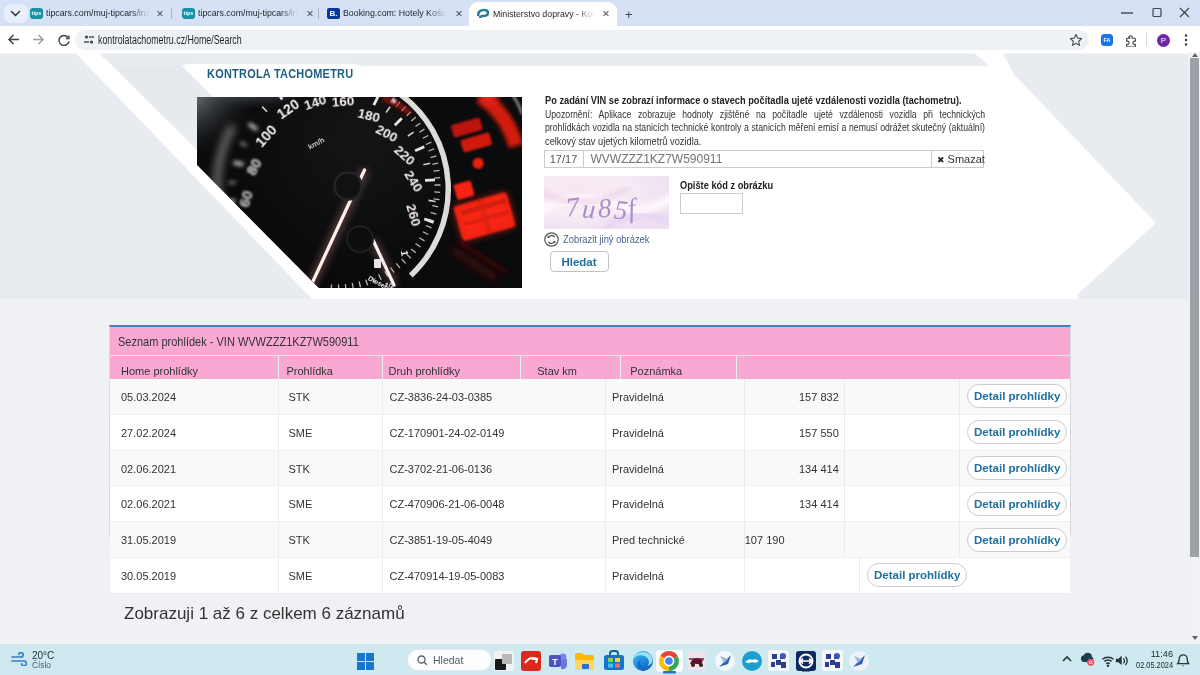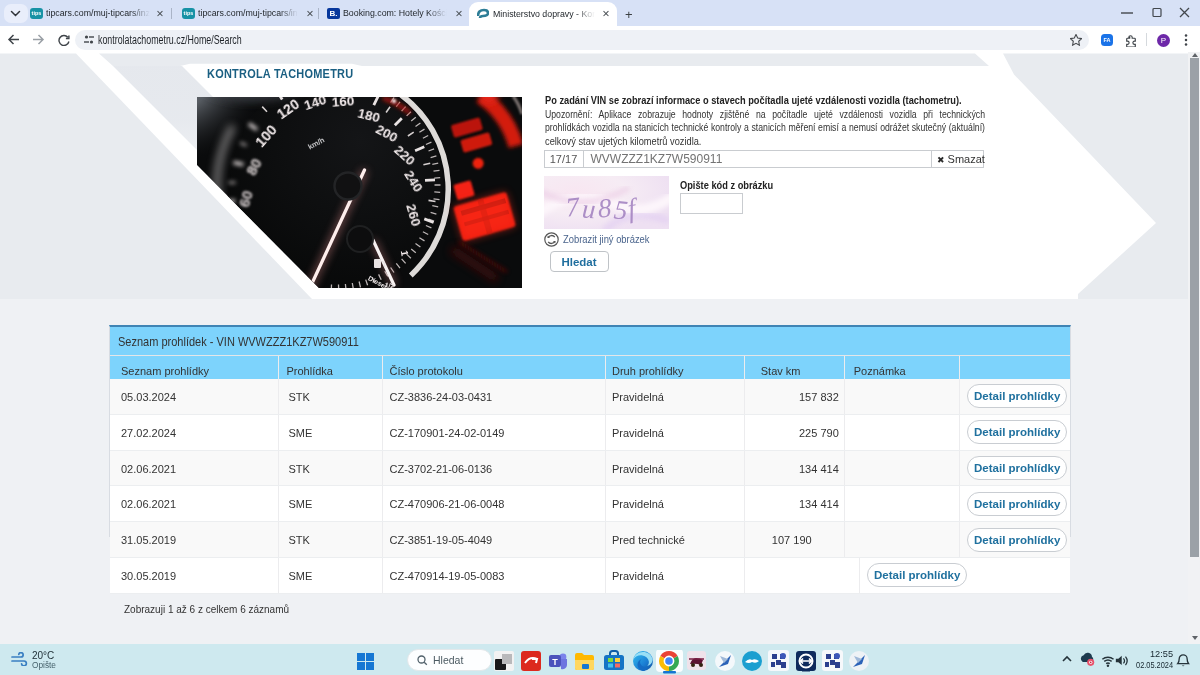--- a/index.html
+++ b/index.html
@@ -14,21 +14,21 @@
 .tabx{color:#4a5055;font-size:9.5px}
 .sep{width:1px;height:11px;background:#aab4c7;top:8px}
 #activetab{left:469px;top:2px;width:148px;height:24px;background:#fff;border-radius:9px 9px 0 0}
 .favsq{width:13px;height:11px;border-radius:3px;color:#fff;font-size:5.5px;font-weight:bold;text-align:center;line-height:11px}
 #urlpill{left:75px;top:29.5px;width:1014px;height:20px;border-radius:10px;background:#eef1f6}
 
 #page{left:0;top:52px;width:1200px;height:592px;background:#fff;overflow:hidden}
 .gray{background:#e8ebef}
 #lowbg{left:0;top:247px;width:1200px;height:345px;background:#eff1f4}
 
-#panel{left:109px;top:273px;width:962px;height:212px;background:#7dd3fc;border:1px solid #d8dce2;border-top:2px solid #3f84b4}
+#panel{left:109px;top:273px;width:962px;height:212px;background:#f9a8d4;border:1px solid #d8dce2;border-top:2px solid #3f84b4}
 .hcell{font-size:11px;color:#333}
 .trow{display:flex;width:960px;height:35.8px;border-bottom:1px solid #eceef0}
 .tcell{font-size:11px;color:#333;padding:12px 0 0 11px;overflow:hidden;border-right:1px solid #ececee;height:100%}
 .dbtn{width:100px;height:24px;background:#fff;border:1px solid #c9cdd2;border-radius:12px;color:#20719f;font-weight:bold;font-size:11.5px;text-align:center;line-height:22px}
 
 .blue{color:#1a5f82}
 .pline{font-size:10.9px;color:#333;line-height:13.4px;width:551px;text-align:justify;text-align-last:justify;transform:scaleX(.7985);transform-origin:0 0}
 .ptext2{font-size:10.9px;color:#333;line-height:13.4px;transform:scaleX(.85);transform-origin:0 0;white-space:nowrap}
 
 #taskbar{left:0;top:644px;width:1200px;height:31px;background:#cee9ef}
@@ -230,46 +230,45 @@
 <circle cx="7.5" cy="7.5" r="6.7" fill="none" stroke="#555" stroke-width="1.2"></circle>
 <path d="M10.8 5.2A4 4 0 0 0 4 5.8M4.2 9.8A4 4 0 0 0 11 9.2" stroke="#555" stroke-width="1.4" fill="none"></path>
 <path d="M3.6 3.6v2.4h2.4M11.4 11.4V9h-2.4" fill="#555" stroke="none"></path>
 </svg>
 <div class="abs" style="left:563px;top:181px;font-size:11.3px;color:#4a648c;transform:scaleX(.83);transform-origin:0 0;white-space:nowrap">Zobrazit jiný obrázek</div>
 <div class="abs" style="left:549.5px;top:198.5px;width:59px;height:21.5px;border:1px solid #bfc3c7;border-radius:4px;background:#fff;color:#1f6e9e;font-weight:bold;font-size:11.5px;text-align:center;line-height:20px">Hledat</div>
 
 <div class="abs" id="panel">
 <div class="abs" style="left:8px;top:7px;font-size:12.8px;color:#333;transform:scaleX(.86);transform-origin:0 0;white-space:nowrap">Seznam prohlídek - VIN WVWZZZ1KZ7W590911</div>
 <div class="abs" style="left:0;top:28px;width:960px;height:30px;border-top:1px solid #e4e6e8;border-bottom:1px solid #dfe1e4;display:flex">
-<div class="hcell" style="width:168.5px;padding:9px 0 0 11px;border-right:1px solid #ececee">Seznam prohlídky</div>
+<div class="hcell" style="width:168.5px;padding:9px 0 0 11px;border-right:1px solid #ececee">Home prohlídky</div>
 <div class="hcell" style="width:104px;padding:9px 0 0 8px;border-right:1px solid #ececee">Prohlídka</div>
-<div class="hcell" style="width:223.5px;padding:9px 0 0 7px;border-right:1px solid #ececee">Číslo protokolu</div>
 <div class="hcell" style="width:138.75px;padding:9px 0 0 6px;border-right:1px solid #ececee">Druh prohlídky</div>
 <div class="hcell" style="width:100px;padding:9px 0 0 16px;border-right:1px solid #ececee">Stav km</div>
 <div class="hcell" style="width:115.45px;padding:9px 0 0 9px;border-right:1px solid #ececee">Poznámka</div>
 <div class="hcell" style="flex:1"></div>
 </div>
 <div id="rows" class="abs" style="left:0;top:52px">
           <div class="trow" style="background:#f9f9f9">
 <div class="tcell" style="width:168.5px">05.03.2024</div>
 <div class="tcell" style="width:104px;padding-left:10px">STK</div>
-<div class="tcell" style="width:223.5px;padding-left:7px">CZ-3836-24-03-0431</div>
+<div class="tcell" style="width:223.5px;padding-left:7px">CZ-3836-24-03-0385</div>
 <div class="tcell" style="width:138.75px;padding-left:6px">Pravidelná</div>
 <div class="tcell" style="width:100px;text-align:right;padding-right:5px;padding-left:0">157 832</div>
 <div class="tcell" style="width:115.45px"></div>
 <div style="flex:1;position:relative">
               <div class="dbtn" style="position:absolute;left:7px;top:5.4px">Detail prohlídky</div>
             </div>
 </div>
           <div class="trow" style="background:#fff">
 <div class="tcell" style="width:168.5px">27.02.2024</div>
 <div class="tcell" style="width:104px;padding-left:10px">SME</div>
 <div class="tcell" style="width:223.5px;padding-left:7px">CZ-170901-24-02-0149</div>
 <div class="tcell" style="width:138.75px;padding-left:6px">Pravidelná</div>
-<div class="tcell" style="width:100px;text-align:right;padding-right:5px;padding-left:0">225 790</div>
+<div class="tcell" style="width:100px;text-align:right;padding-right:5px;padding-left:0">157 550</div>
 <div class="tcell" style="width:115.45px"></div>
 <div style="flex:1;position:relative">
               <div class="dbtn" style="position:absolute;left:7px;top:5.4px">Detail prohlídky</div>
             </div>
 </div>
           <div class="trow" style="background:#f9f9f9">
 <div class="tcell" style="width:168.5px">02.06.2021</div>
 <div class="tcell" style="width:104px;padding-left:10px">STK</div>
 <div class="tcell" style="width:223.5px;padding-left:7px">CZ-3702-21-06-0136</div>
 <div class="tcell" style="width:138.75px;padding-left:6px">Pravidelná</div>
@@ -288,52 +287,52 @@
 <div class="tcell" style="width:115.45px"></div>
 <div style="flex:1;position:relative">
               <div class="dbtn" style="position:absolute;left:7px;top:5.4px">Detail prohlídky</div>
             </div>
 </div>
           <div class="trow" style="background:#f9f9f9">
 <div class="tcell" style="width:168.5px">31.05.2019</div>
 <div class="tcell" style="width:104px;padding-left:10px">STK</div>
 <div class="tcell" style="width:223.5px;padding-left:7px">CZ-3851-19-05-4049</div>
 <div class="tcell" style="width:138.75px;padding-left:6px">Pred technické</div>
-<div class="tcell" style="width:100px;text-align:center;padding-right:5px;padding-left:0">107 190</div>
+<div class="tcell" style="width:100px;text-align:left;padding-right:5px;padding-left:0">107 190</div>
 <div class="tcell" style="width:115.45px"></div>
 <div style="flex:1;position:relative">
               <div class="dbtn" style="position:absolute;left:7px;top:5.4px">Detail prohlídky</div>
             </div>
 </div>
           <div class="trow" style="background:#fff">
 <div class="tcell" style="width:168.5px">30.05.2019</div>
 <div class="tcell" style="width:104px;padding-left:10px">SME</div>
 <div class="tcell" style="width:223.5px;padding-left:7px">CZ-470914-19-05-0083</div>
 <div class="tcell" style="width:138.75px;padding-left:6px">Pravidelná</div>
 <div class="tcell" style="width:115.45px"></div>
 <div style="flex:1;position:relative">
               <div class="dbtn" style="position:absolute;left:7px;top:5.4px">Detail prohlídky</div>
             </div>
 </div>
         </div>
-<div class="abs" style="left:14px;top:277px;font-size:10px;color:#333">Zobrazuji 1 až 6 z celkem 6 záznamů</div>
+<div class="abs" style="left:14px;top:277px;font-size:17px;color:#333">Zobrazuji 1 až 6 z celkem 6 záznamů</div>
 </div>
 </div>
 
 <div class="abs" style="left:1188px;top:52px;width:12px;height:592px;background:#f1f2f4"></div>
 <div class="abs" style="left:1190px;top:58px;width:9px;height:499px;background:#9ba1a7"></div>
 <div class="abs" style="left:1191.5px;top:53px;width:0;height:0;border-left:3px solid transparent;border-right:3px solid transparent;border-bottom:4px solid #5f6368"></div>
 <div class="abs" style="left:1191.5px;top:636px;width:0;height:0;border-left:3px solid transparent;border-right:3px solid transparent;border-top:4px solid #5f6368"></div>
 
 <div class="abs" id="taskbar"></div>
 <svg class="abs" style="left:11px;top:652px" width="17" height="14">
       <path d="M1 5h9a2.2 2.2 0 1 0-2.2-2.6M1 9h12a2.4 2.4 0 1 1-2.4 2.8" stroke="#3a7fc2" stroke-width="1.7" fill="none" stroke-linecap="round"></path>
     </svg>
 <div class="abs" style="left:32px;top:649.5px;font-size:10px;font-weight:normal;color:#1c2c33">20°C</div>
-<div class="abs" style="left:32px;top:659.5px;font-size:8.3px;color:#47626c">Opište</div>
+<div class="abs" style="left:32px;top:659.5px;font-size:8.3px;color:#47626c">Číslo</div>
 <svg class="abs" style="left:357px;top:653px" width="17" height="17">
       <g fill="#1677d3">
         <rect width="8" height="8"></rect>
         <rect x="9" width="8" height="8"></rect>
         <rect y="9" width="8" height="8"></rect>
         <rect x="9" y="9" width="8" height="8"></rect>
       </g>
     </svg>
 <div class="abs" style="left:407px;top:648.5px;width:85px;height:22.5px;border-radius:12px;background:#fdfeff;border:1px solid #e3e8ea"></div>
 <svg class="abs" style="left:417px;top:654.5px" width="11" height="11">
@@ -448,14 +447,14 @@
       </g>
 <g transform="translate(55,3) scale(.84)">
         <path d="M1 4.5h3l4-3.5v11l-4-3.5H1z" fill="#25333a"></path>
         <path d="M10 4a4.5 4.5 0 0 1 0 6M12.5 2a8 8 0 0 1 0 10" stroke="#25333a" stroke-width="1.5" fill="none"></path>
       </g>
 <g transform="translate(117,2) scale(.88)">
         <path d="M7 1a4.5 4.5 0 0 1 4.5 4.5c0 3 .8 4.5 1.7 5.5H.8c.9-1 1.7-2.5 1.7-5.5A4.5 4.5 0 0 1 7 1z" fill="none" stroke="#25333a" stroke-width="1.5"></path>
         <path d="M5.5 13a1.8 1.8 0 0 0 3 0z" fill="#25333a"></path>
       </g>
 </svg>
-<div class="abs" style="left:1133px;top:648.5px;width:40px;text-align:right;font-size:9.2px;color:#16262e">12:55</div>
+<div class="abs" style="left:1133px;top:648.5px;width:40px;text-align:right;font-size:9.2px;color:#16262e">11:46</div>
 <div class="abs" style="left:1129px;top:660px;width:44px;text-align:right;font-size:8.8px;color:#16262e;white-space:nowrap;transform:scaleX(.84);transform-origin:100% 50%">02.05.2024</div>
 </div>
 </body></html>

